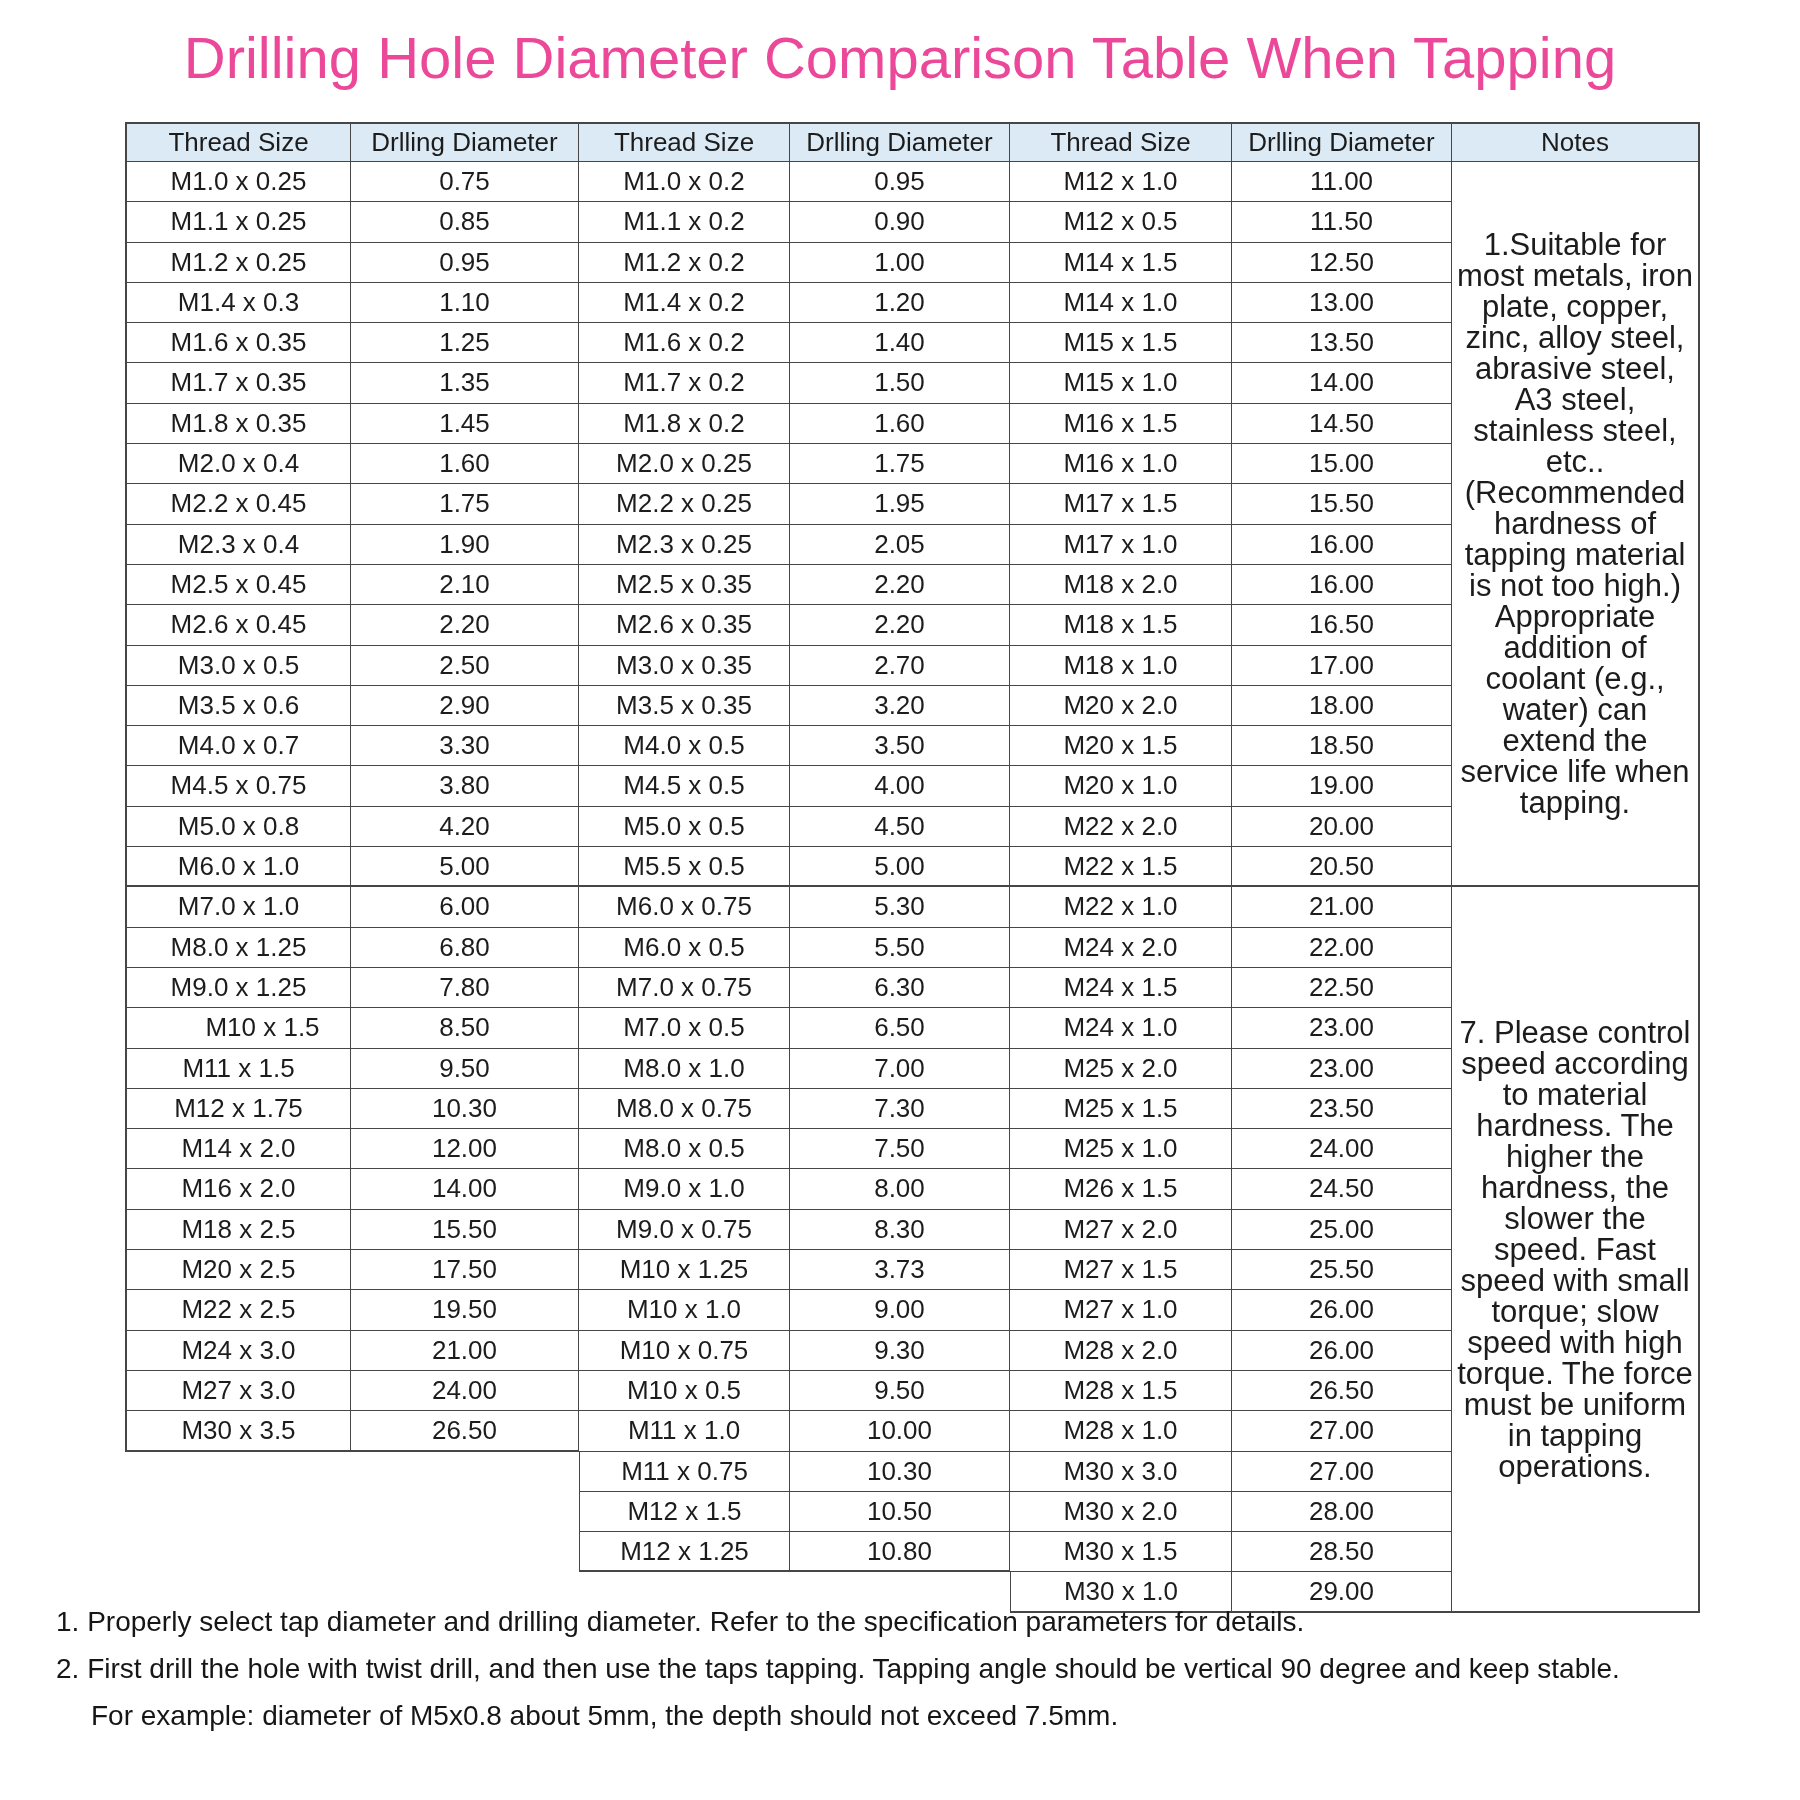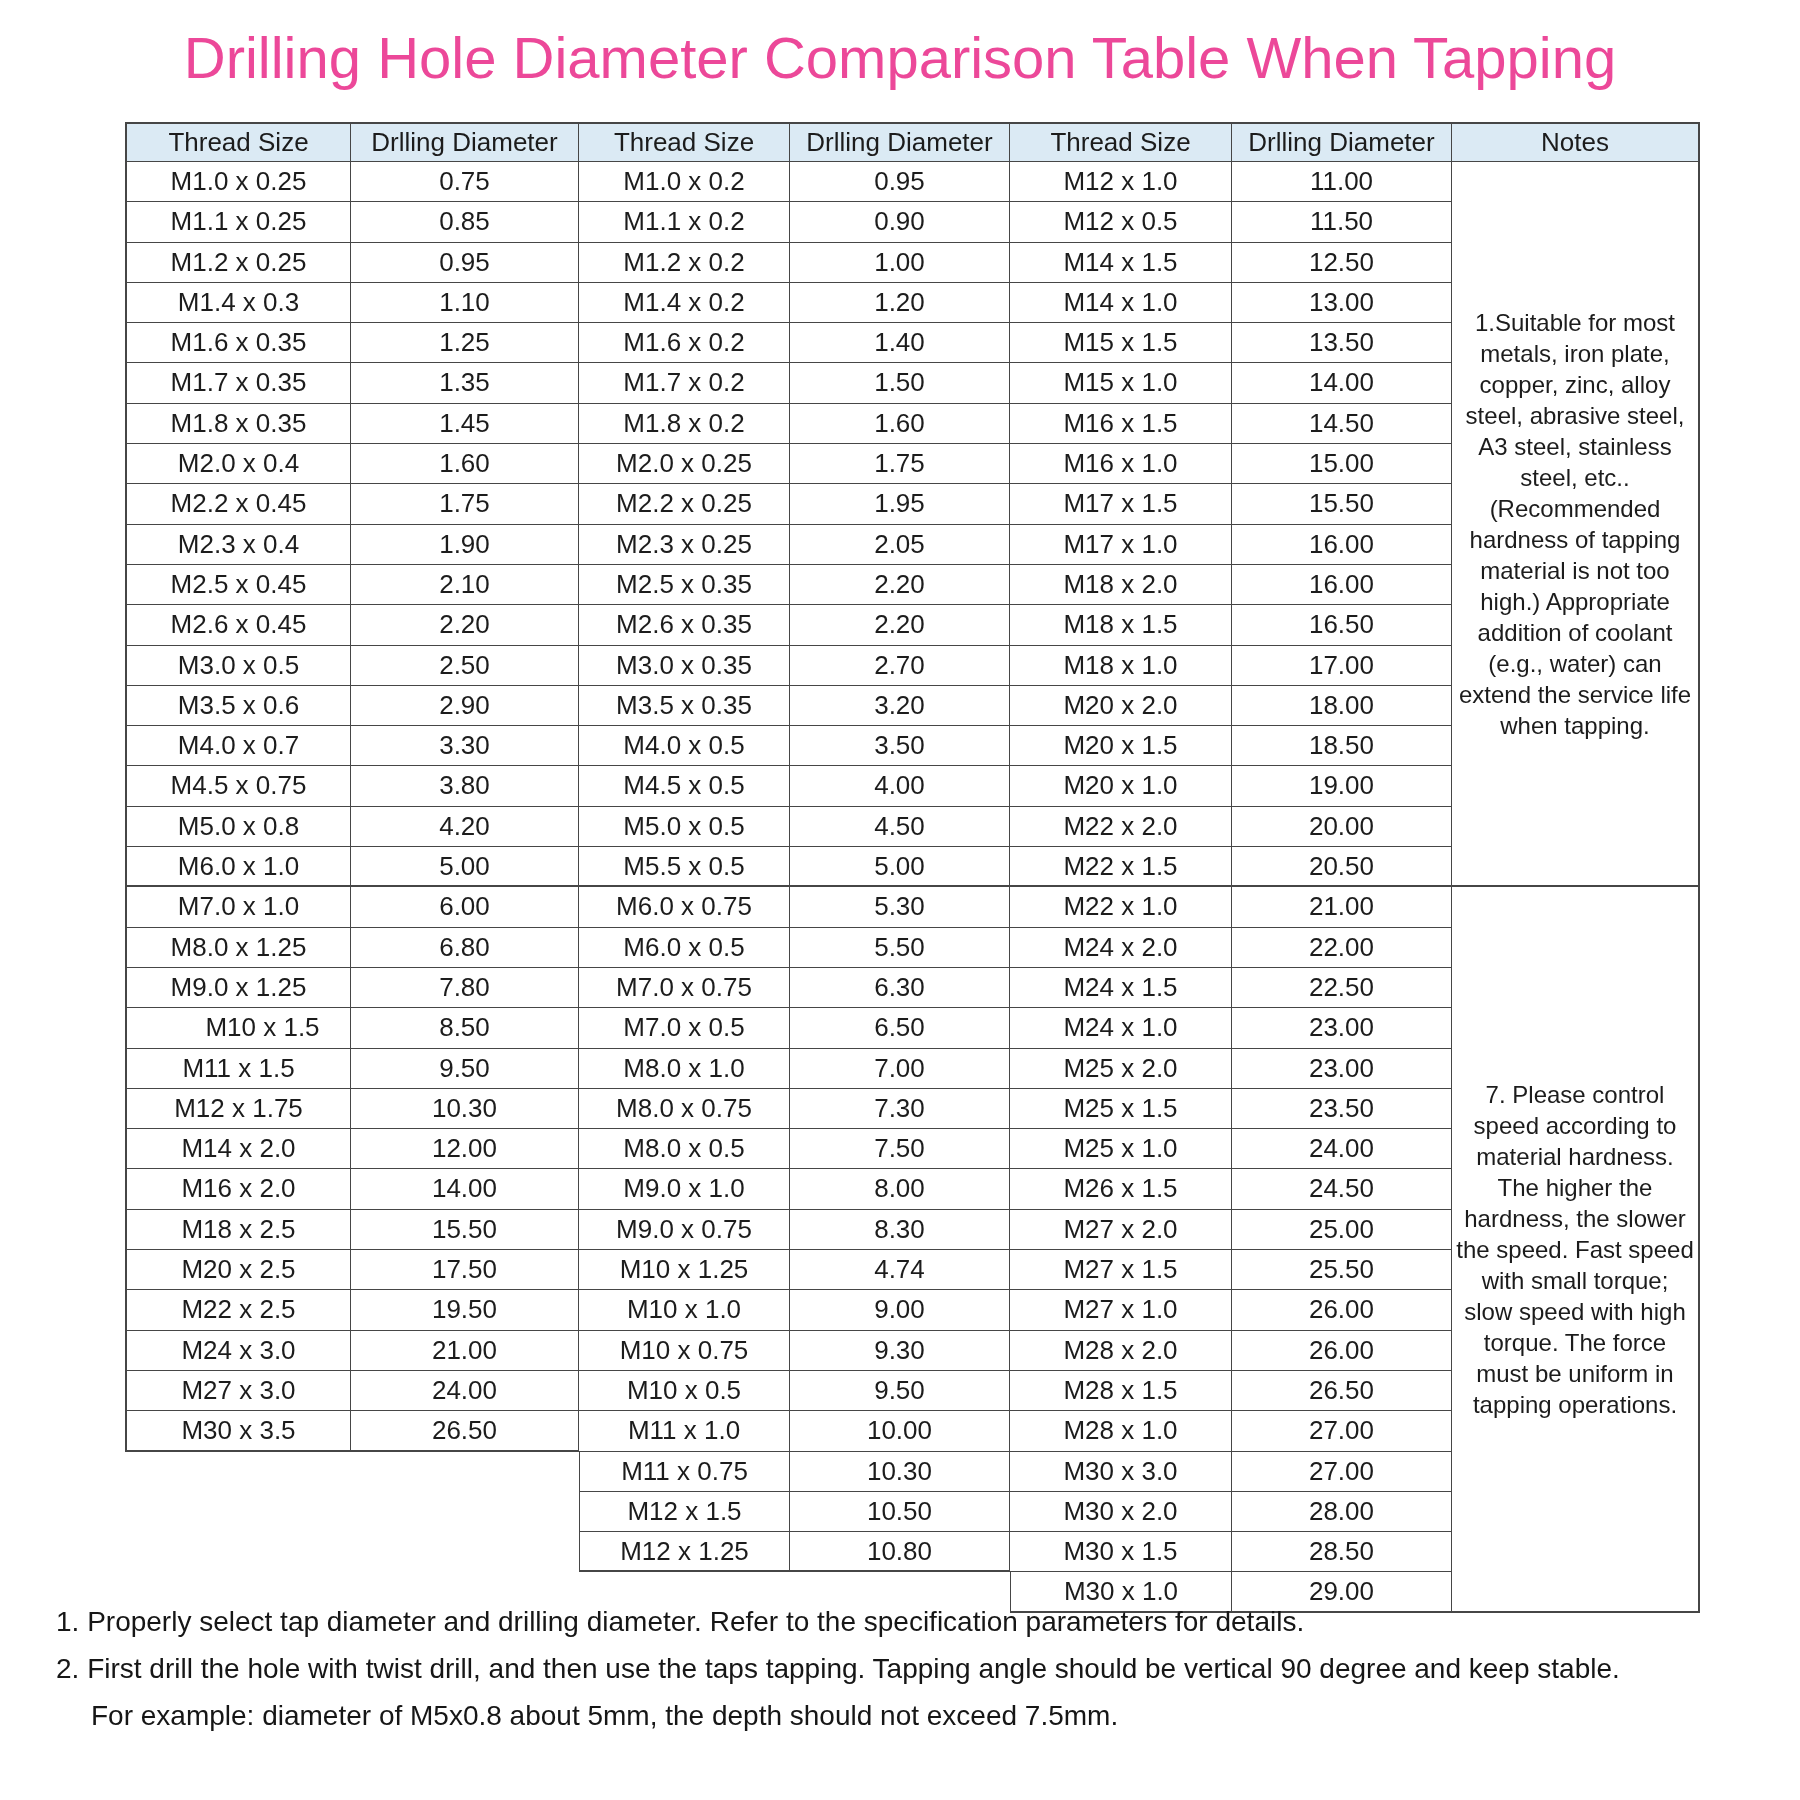--- a/index.html
+++ b/index.html
@@ -31,21 +31,21 @@
     background:#fff;
     overflow:hidden;
   }
   .h{background:var(--hbg);}
   .bt{border-top:2.5px solid var(--bc);}
   .bl{border-left:1.5px solid var(--bc);}
   .bl-outer{border-left:2.5px solid var(--bc);}
   .br-outer{border-right:2.5px solid var(--bc);}
   .bb-thick{border-bottom:2.5px solid var(--bc);}
   .notes{
-    font-size:24px;line-height:31px;text-align:center;
+    font-size:31px;line-height:31px;text-align:center;
     padding:6px 3px;align-items:center;
   }
   .footer{
     position:absolute;left:56px;top:1606px;width:1740px;
     font-size:28px;color:#161616;
   }
   .footer div{margin-bottom:15px;white-space:nowrap;}
   .footer .indent{padding-left:35px;}
 </style>
 </head>
@@ -173,21 +173,21 @@
     <div class="c " style="grid-area: 24 / 4;">7.00</div>
     <div class="c " style="grid-area: 25 / 3;">M8.0 x 0.75</div>
     <div class="c " style="grid-area: 25 / 4;">7.30</div>
     <div class="c " style="grid-area: 26 / 3;">M8.0 x 0.5</div>
     <div class="c " style="grid-area: 26 / 4;">7.50</div>
     <div class="c " style="grid-area: 27 / 3;">M9.0 x 1.0</div>
     <div class="c " style="grid-area: 27 / 4;">8.00</div>
     <div class="c " style="grid-area: 28 / 3;">M9.0 x 0.75</div>
     <div class="c " style="grid-area: 28 / 4;">8.30</div>
     <div class="c " style="grid-area: 29 / 3;">M10 x 1.25</div>
-    <div class="c " style="grid-area: 29 / 4;">4.74</div>
+    <div class="c " style="grid-area: 29 / 4;">3.73</div>
     <div class="c " style="grid-area: 30 / 3;">M10 x 1.0</div>
     <div class="c " style="grid-area: 30 / 4;">9.00</div>
     <div class="c " style="grid-area: 31 / 3;">M10 x 0.75</div>
     <div class="c " style="grid-area: 31 / 4;">9.30</div>
     <div class="c " style="grid-area: 32 / 3;">M10 x 0.5</div>
     <div class="c " style="grid-area: 32 / 4;">9.50</div>
     <div class="c " style="grid-area: 33 / 3;">M11 x 1.0</div>
     <div class="c " style="grid-area: 33 / 4;">10.00</div>
     <div class="c  bl" style="grid-area: 34 / 3;">M11 x 0.75</div>
     <div class="c " style="grid-area: 34 / 4;">10.30</div>

